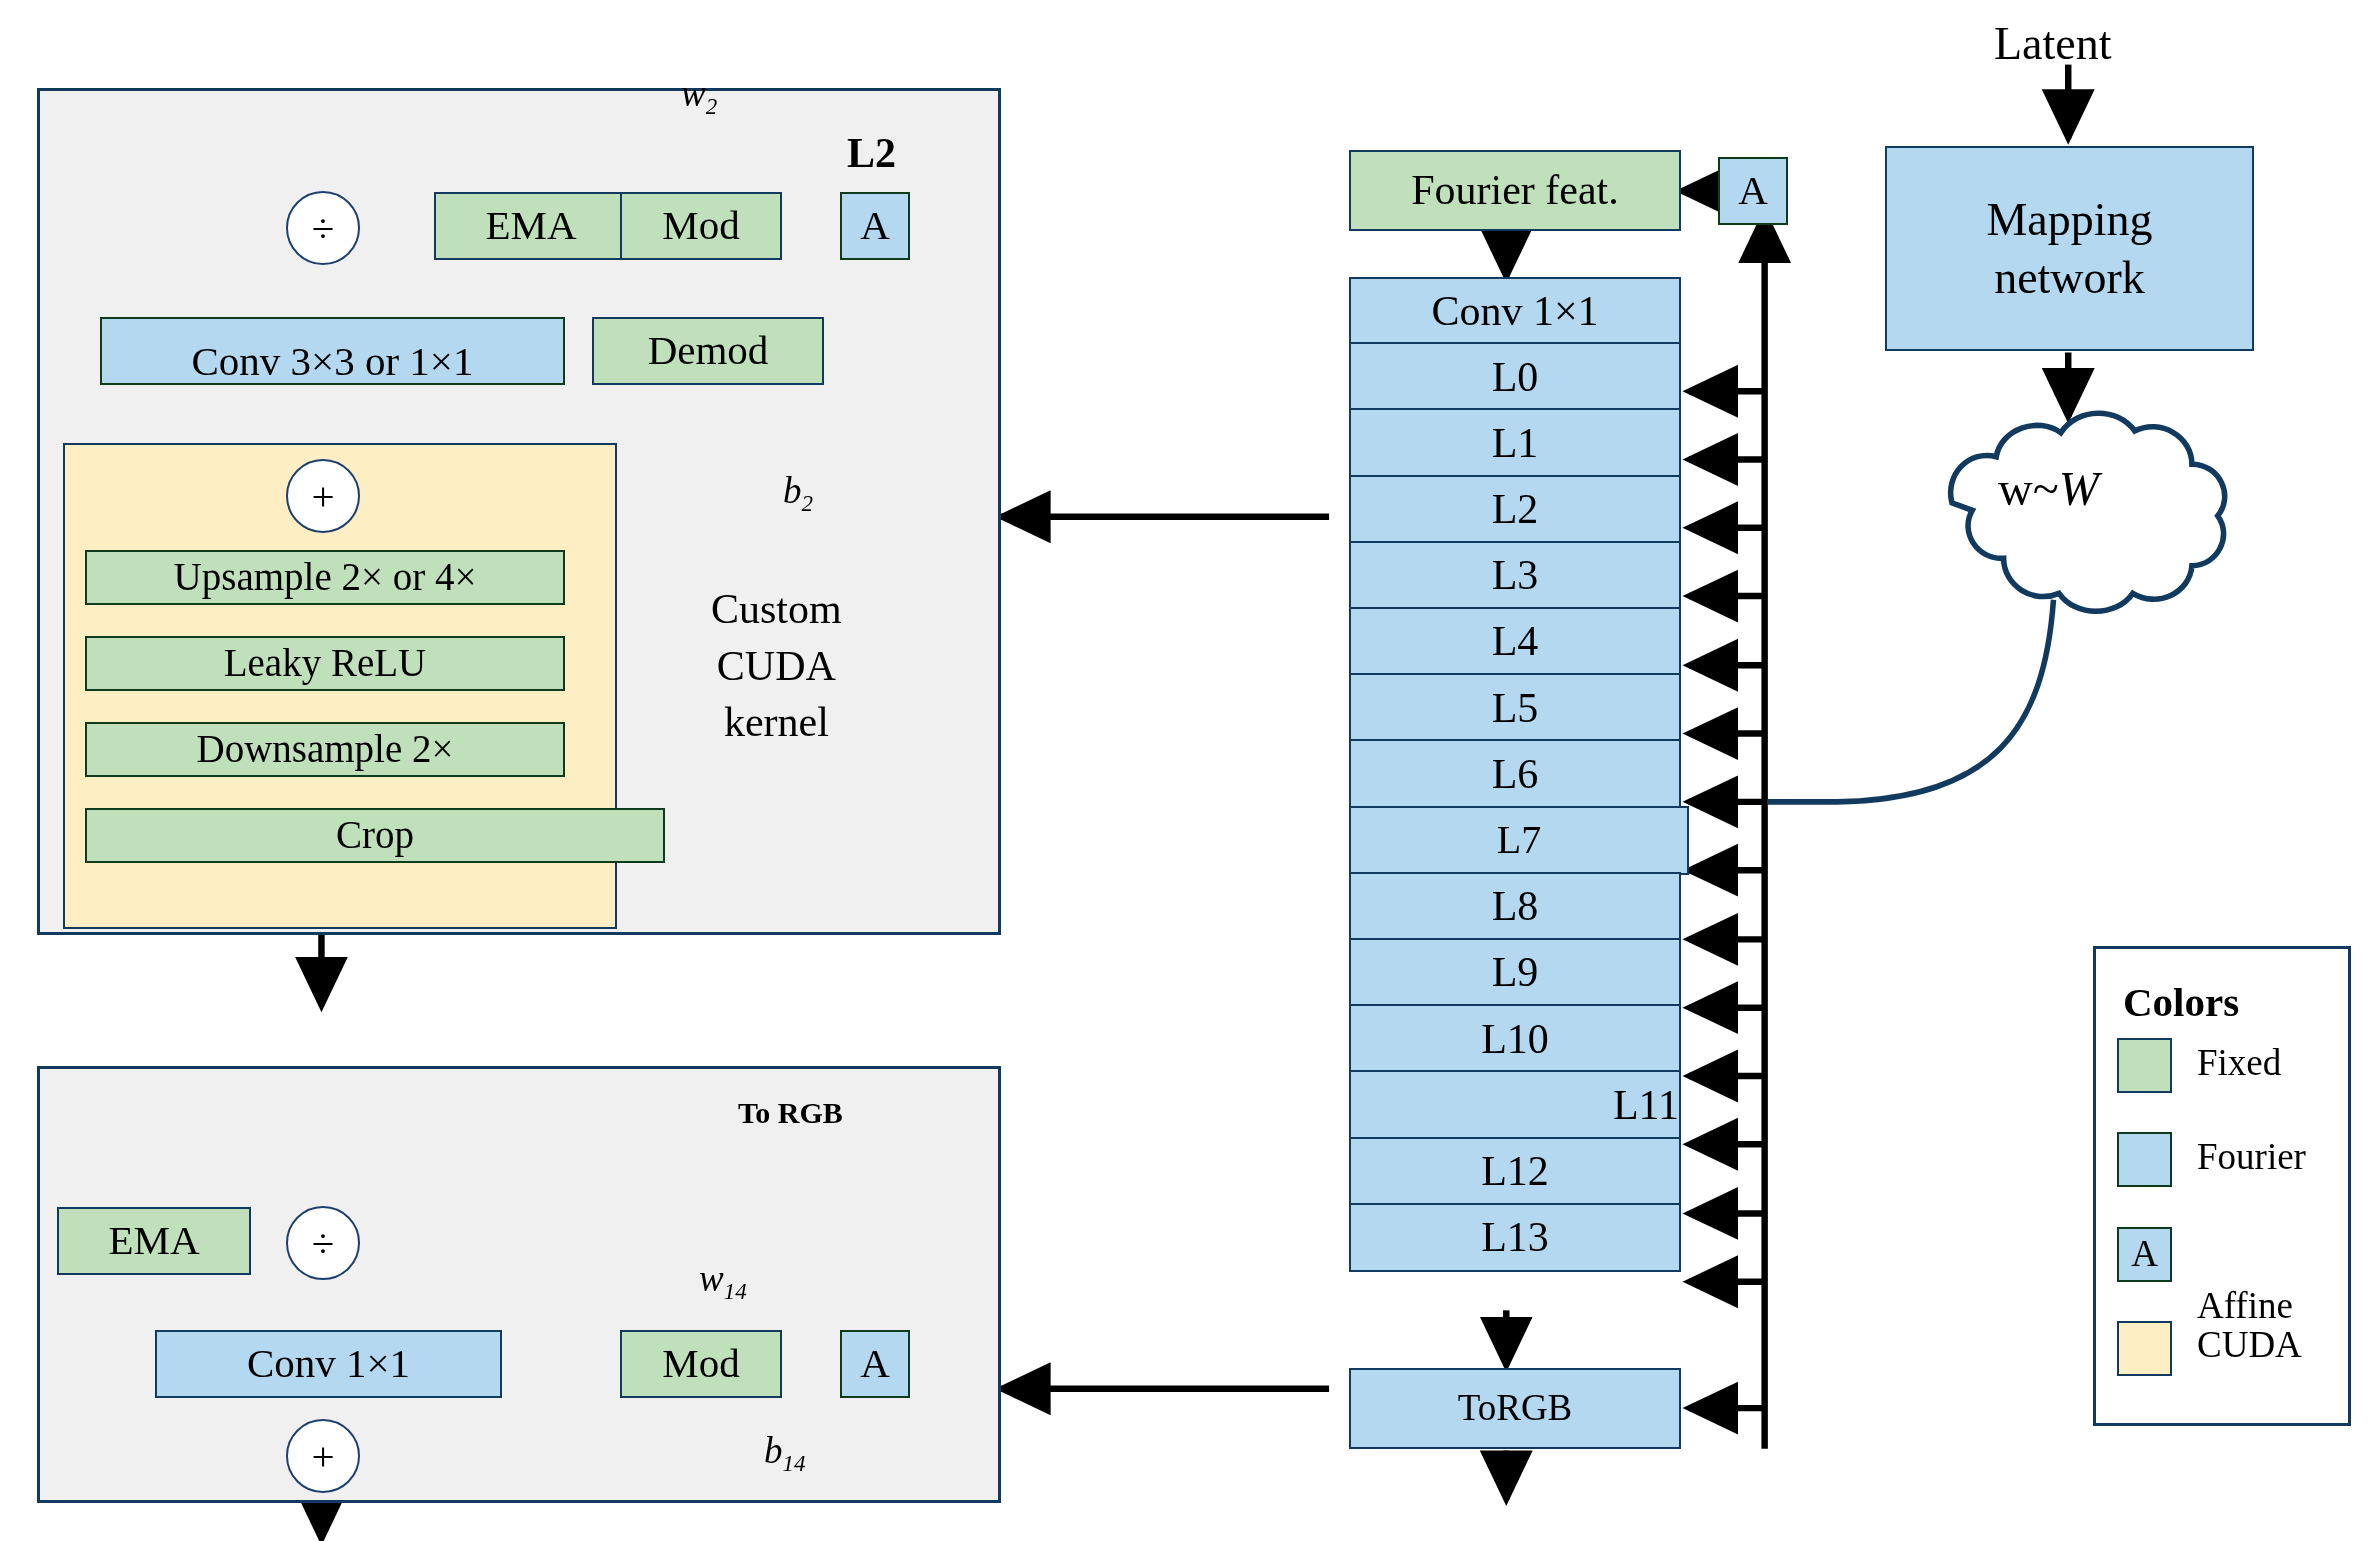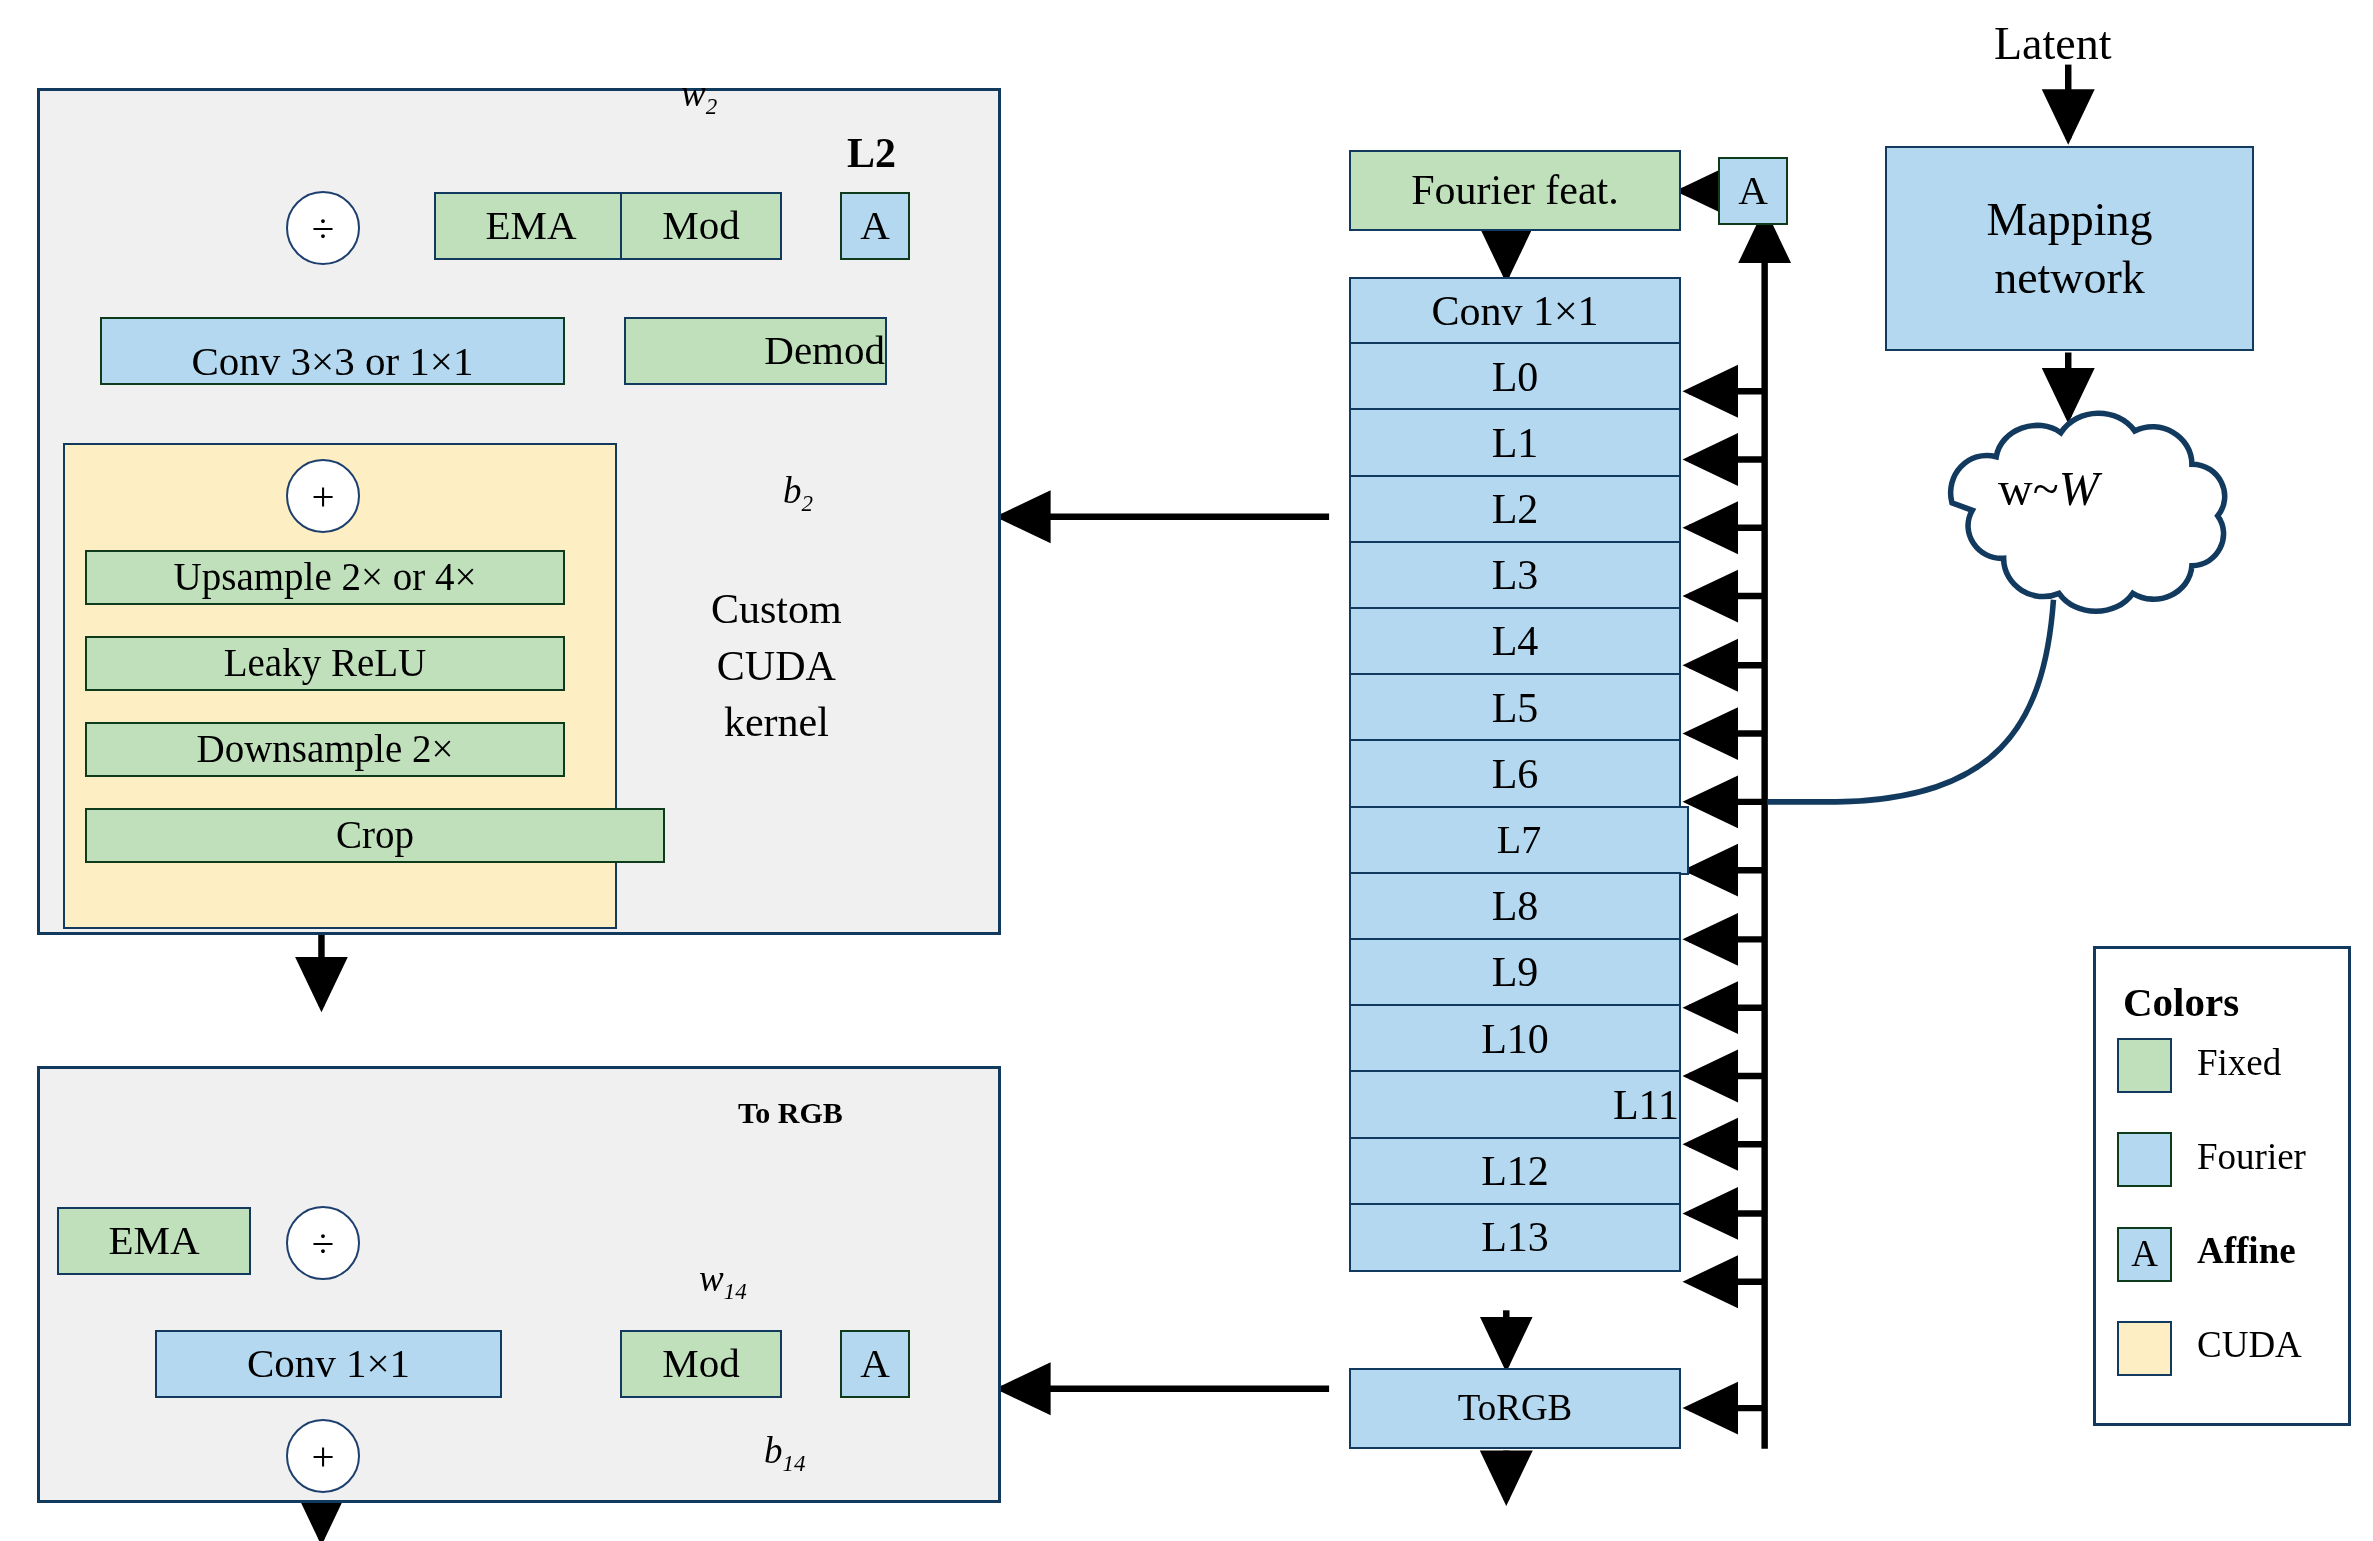--- a/index.html
+++ b/index.html
@@ -177,21 +177,21 @@
   </div>
 
   <div class="box green" style="left:620px;top:192px;width:162px;height:68px;font-size:41px;">
     <span>Mod</span>
   </div>
 
   <div class="box blue-g" style="left:840px;top:192px;width:70px;height:68px;font-size:41px;">
     <span>A</span>
   </div>
 
-  <div class="box green" style="left:624px;top:317px;width:263px;height:68px;font-size:41px;justify-content:flex-end;">
+  <div class="box green" style="left:592px;top:317px;width:232px;height:68px;font-size:41px;">
     <span>Demod</span>
   </div>
 
   <div class="box blue-g" style="left:100px;top:317px;width:465px;height:68px;font-size:41px;align-items:flex-end;">
     <span>Conv 3×3 or 1×1</span>
   </div>
 
   <div class="box cuda" style="left:63px;top:443px;width:554px;height:486px;"></div>
 
   <div class="circ" style="left:286px;top:459px;width:70px;height:70px;font-size:41px;">
@@ -345,21 +345,21 @@
   </div>
 
   <div class="box blue-g" style="left:2117px;top:1132px;width:55px;height:55px;"></div>
   <div class="lbl" style="left:2197px;top:1135px;font-size:37px;">
     <span>Fourier</span>
   </div>
 
   <div class="box blue-g" style="left:2117px;top:1227px;width:55px;height:55px;font-size:37px;">
     <span>A</span>
   </div>
-  <div class="lbl" style="left:2197px;top:1229px;font-size:37px;font-weight:bold;">
+  <div class="lbl" style="left:2197px;top:1284px;font-size:37px;">
     <span>Affine</span>
   </div>
 
   <div class="box cuda" style="left:2117px;top:1321px;width:55px;height:55px;"></div>
   <div class="lbl" style="left:2197px;top:1323px;font-size:37px;">
     <span>CUDA</span>
   </div>
 
 </div>
 

